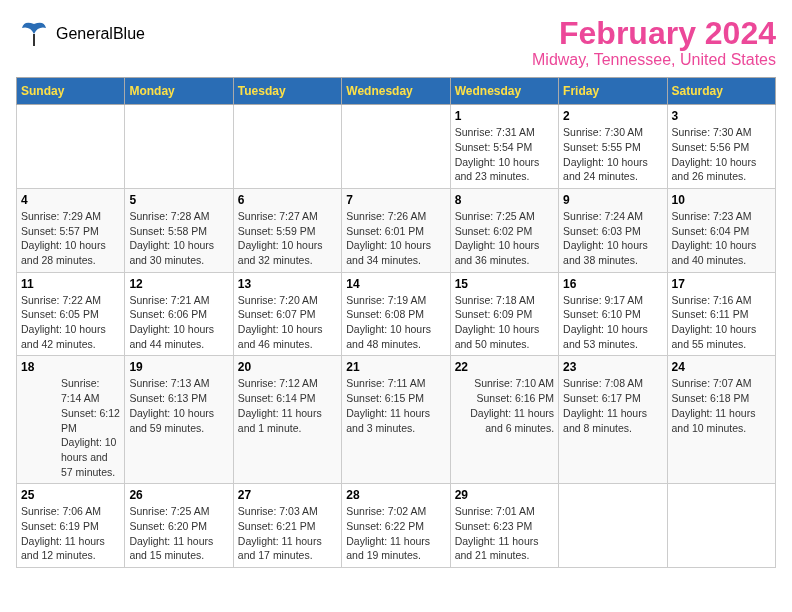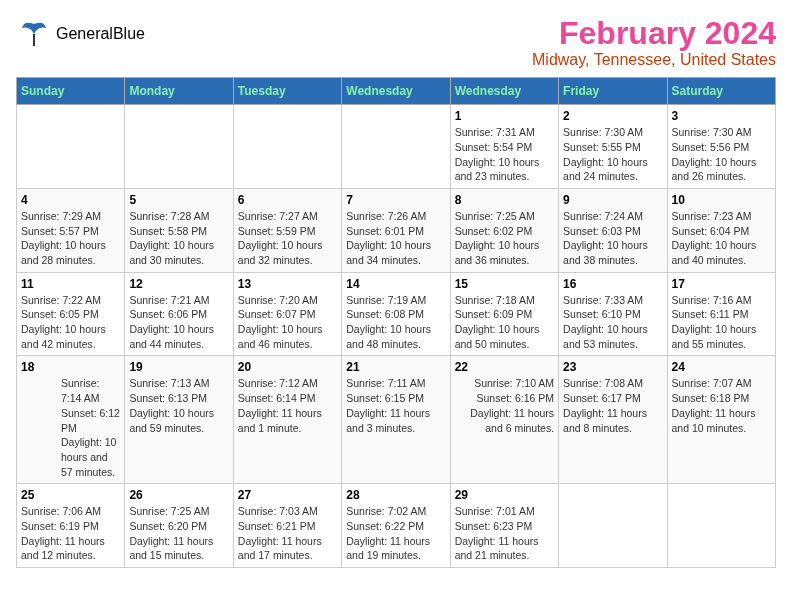--- a/index.html
+++ b/index.html
@@ -21,30 +21,30 @@
     }
     .title-block h1 {
       font-size: 32px;
       font-weight: bold;
       color: #ec4899;
       line-height: 1.1;
     }
     .title-block h2 {
       font-size: 16px;
       font-weight: normal;
-      color: #c2410c;
+      color: #ec4899;
     }
     table {
       width: 100%;
       border-collapse: collapse;
       font-size: 11px;
     }
     thead tr th {
       background-color: #2a6db5;
-      color: #86efac;
+      color: #fde047;
       text-align: left;
       padding: 6px 4px;
       font-size: 12px;
       font-weight: bold;
       border: 1px solid #aaa;
     }
     tbody tr td {
       border: 1px solid #ccc;
       vertical-align: top;
       padding: 4px;
@@ -208,21 +208,21 @@
 Daylight: 10 hours and 48 minutes.</div>
         </td>
         <td>
           <span class="day-num">15</span>
           <div class="day-info" style="white-space: pre-line;">Sunrise: 7:18 AM
 Sunset: 6:09 PM
 Daylight: 10 hours and 50 minutes.</div>
         </td>
         <td>
           <span class="day-num">16</span>
-          <div class="day-info" style="white-space: pre-line;">Sunrise: 7:33 AM
+          <div class="day-info" style="white-space: pre-line;">Sunrise: 9:17 AM
 Sunset: 6:10 PM
 Daylight: 10 hours and 53 minutes.</div>
         </td>
         <td>
           <span class="day-num">17</span>
           <div class="day-info" style="white-space: pre-line;">Sunrise: 7:16 AM
 Sunset: 6:11 PM
 Daylight: 10 hours and 55 minutes.</div>
         </td>
       </tr>

